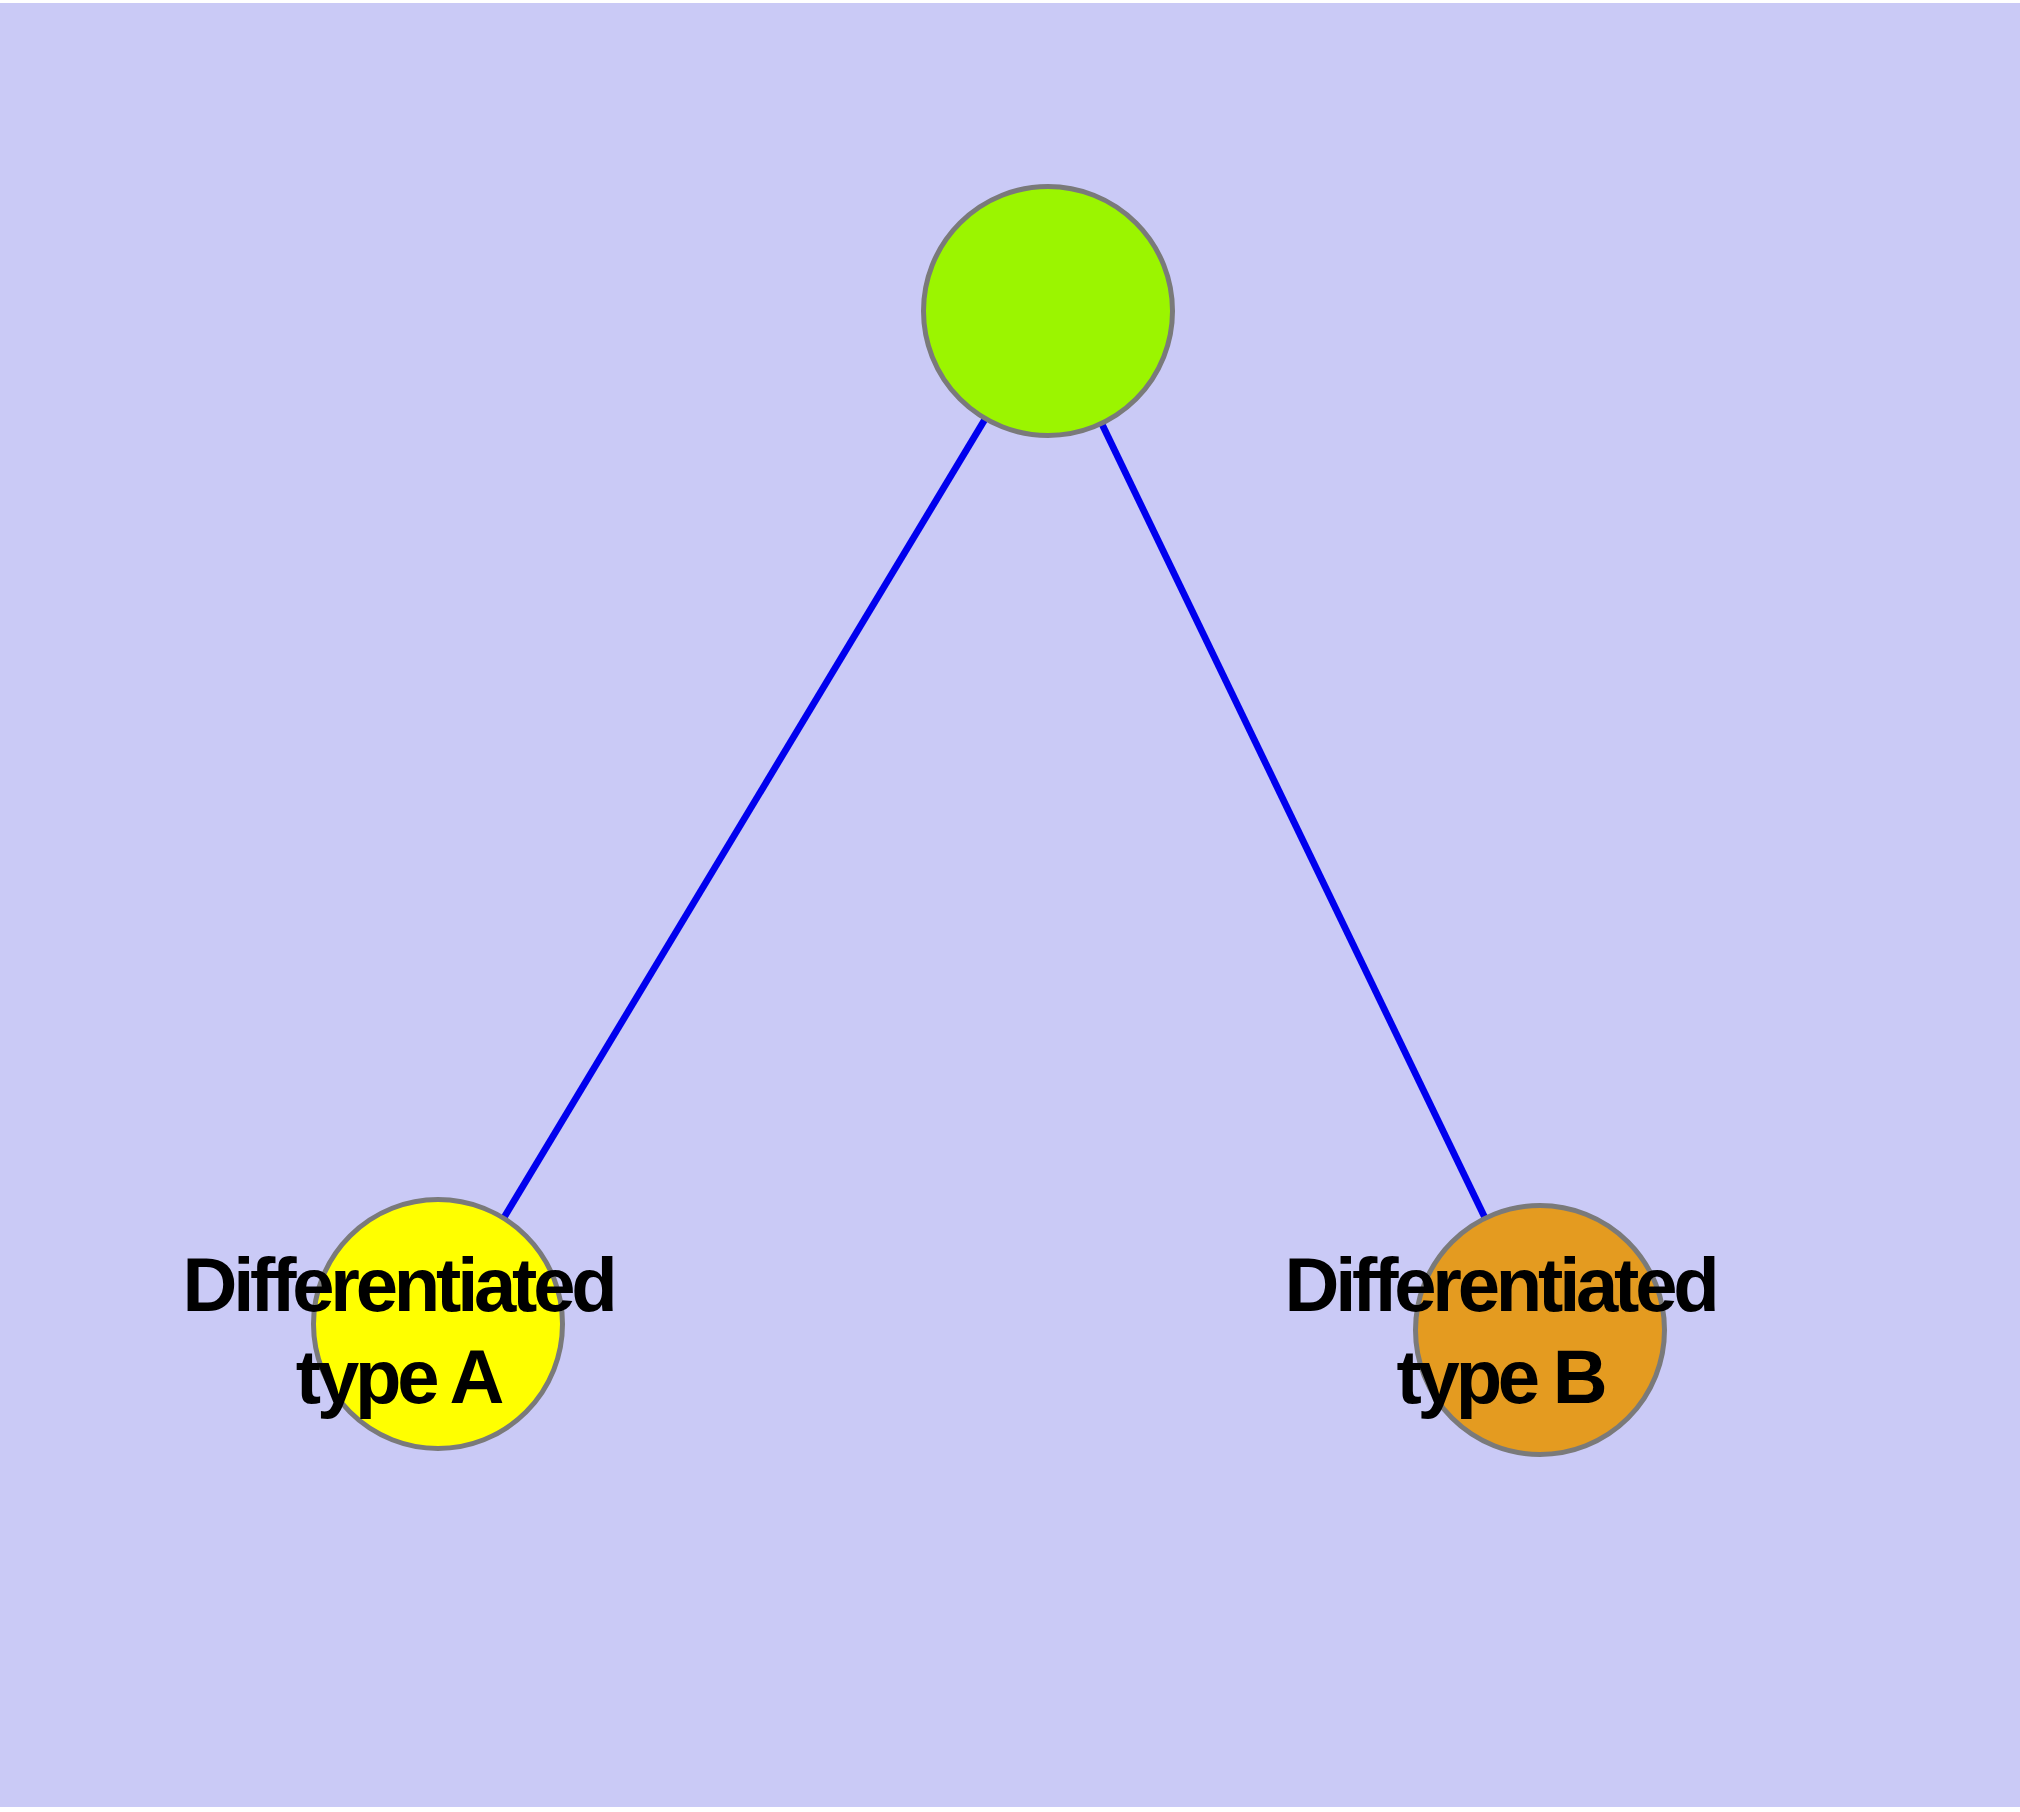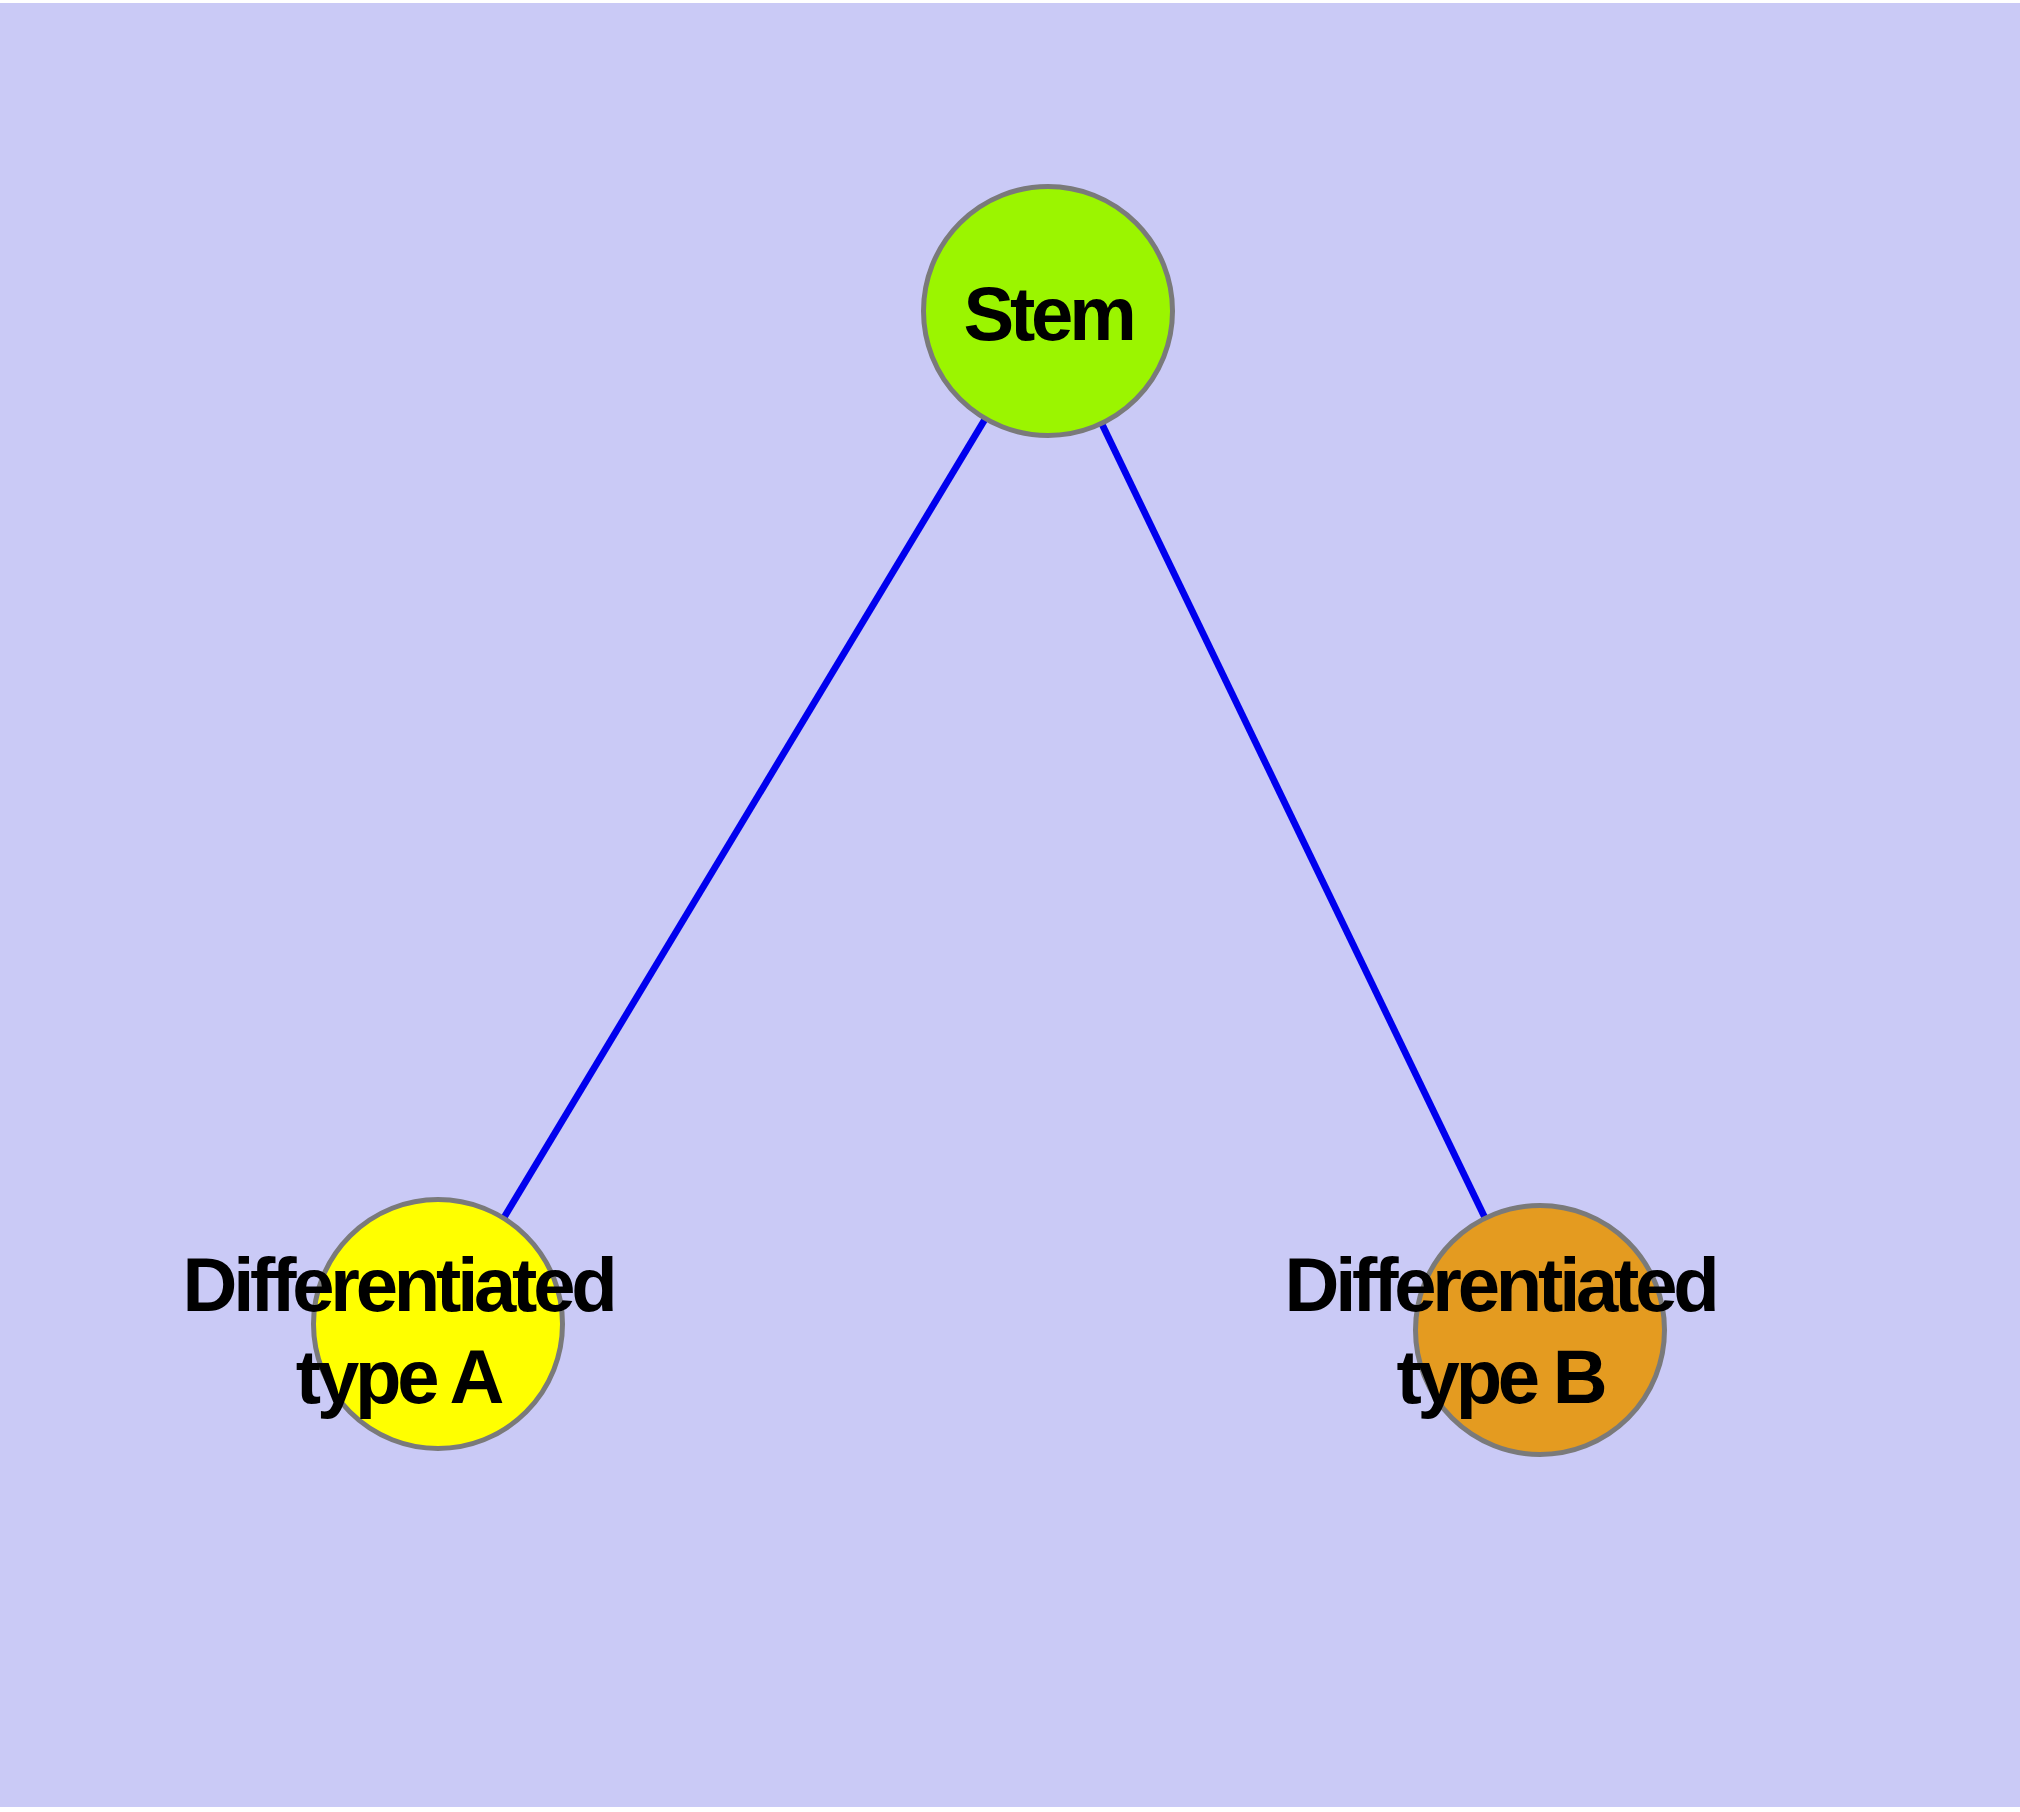--- a/index.html
+++ b/index.html
@@ -65,21 +65,20 @@
     <line x1="1237" y1="370" x2="517" y2="1565" stroke-width="8" stroke="#0000ee"></line>
     <line x1="1237" y1="370" x2="1817" y2="1572" stroke-width="8" stroke="#0000ee"></line>
   </svg>
 
   <div class="node node-stem" style="background-color: rgb(155, 245, 0); border-color: rgb(122, 122, 122);"></div>
 
   <div class="node node-type-a" style="background-color: rgb(255, 255, 0); border-color: rgb(122, 122, 122);"></div>
 
   <div class="node node-type-b" style="background-color: rgb(228, 155, 32); border-color: rgb(122, 122, 122);"></div>
 
-  <div class="node-label label-stem" style="color: rgb(0, 0, 0);">Stem</div>
 
   <div class="node-label label-type-a" style="color: rgb(0, 0, 0);">Differentiated
 type A</div>
 
   <div class="node-label label-type-b" style="color: rgb(0, 0, 0);">Differentiated
 type B</div>
 </div>
 
 
 </body></html>

